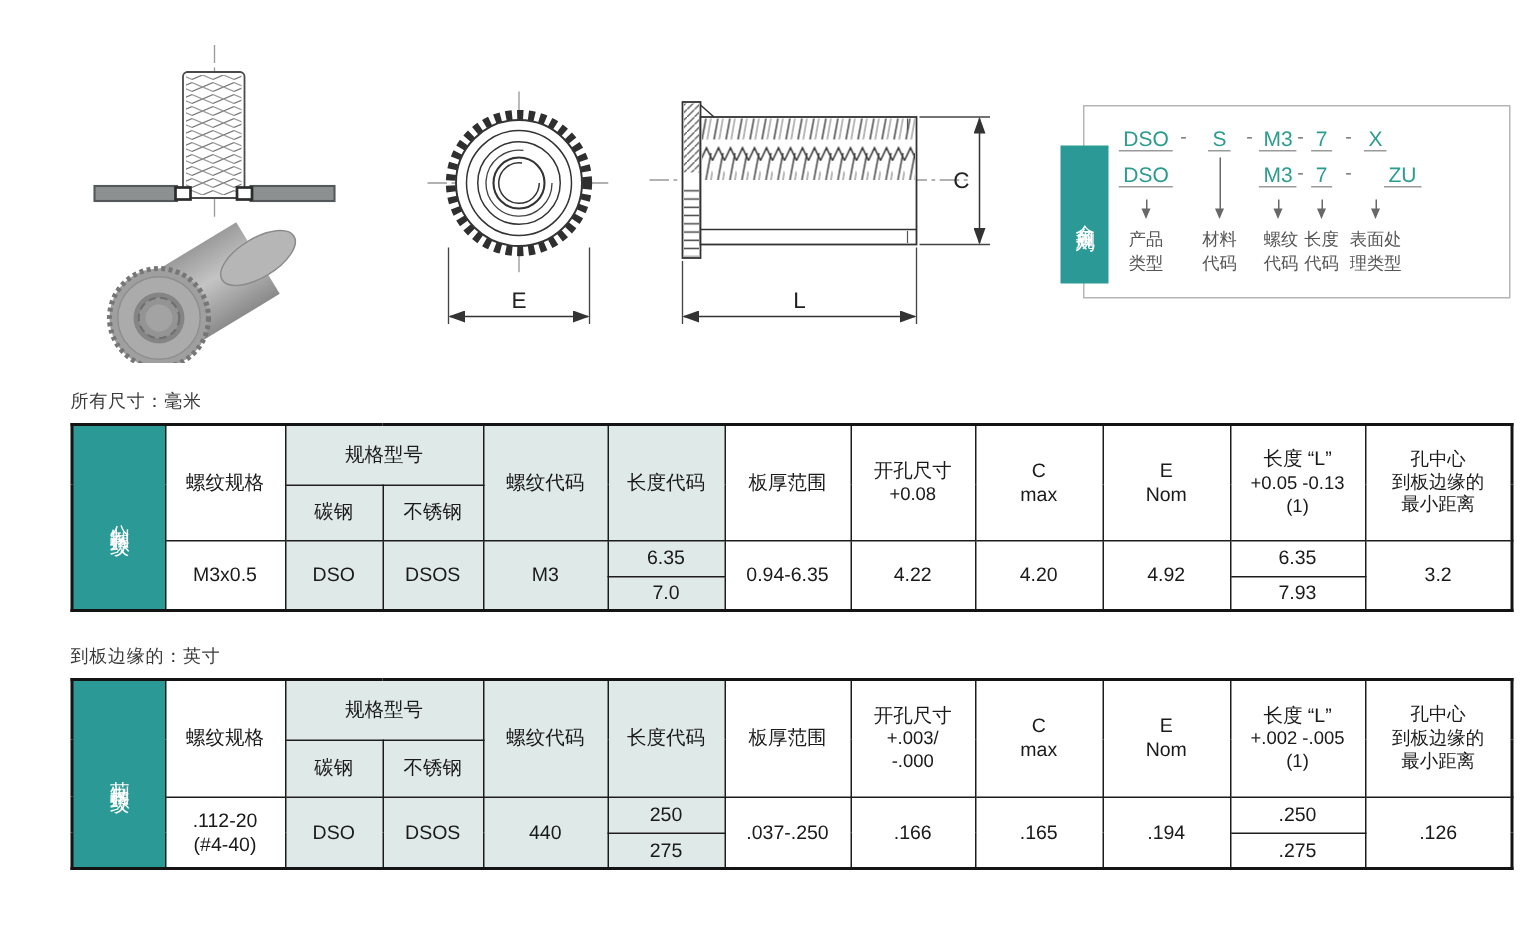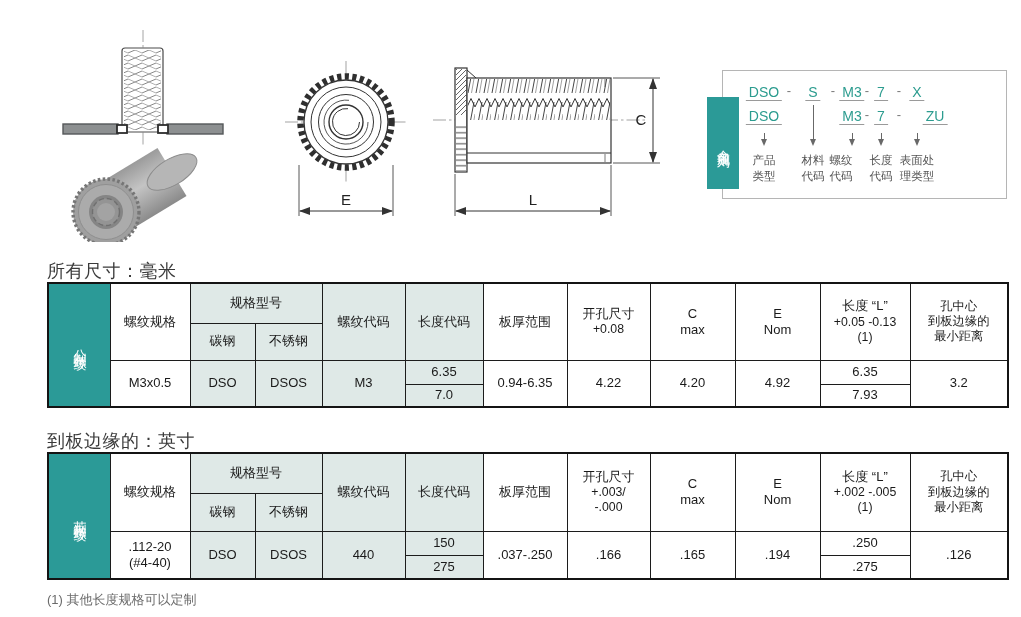--- a/index.html
+++ b/index.html
@@ -17,21 +17,21 @@
   .nb-dash{position:absolute;transform:translateX(-50%);color:#777;font-size:13px;line-height:1.15;}
   .row1{top:13px;} .row2{top:37px;}
   .arrow{position:absolute;width:0;border-left:1.2px solid #686868;}
   .arrow::after{content:"";position:absolute;left:-4.3px;bottom:-7px;width:0;height:0;
                 border:3.5px solid transparent;border-top:7px solid #686868;}
   .arr-short{top:62px;height:9px;} .arr-long{top:34px;height:37px;}
   .nb-label{position:absolute;top:82px;transform:translateX(-50%);font-size:11.5px;color:#555;
             text-align:right;line-height:1.35;white-space:nowrap;}
 
   
-  .units-label{position:absolute;left:47px;font-size:18px;color:#3a3a3a;letter-spacing:.5px;}
+  .units-label{position:absolute;left:47px;font-size:12px;color:#3a3a3a;letter-spacing:.5px;}
   .footnote{position:absolute;left:47px;top:591px;font-size:13px;color:#6b6b6b;}
 
   
   table.spec{position:absolute;left:47px;border-collapse:collapse;table-layout:fixed;
              width:960px;background:#fff;border:2px solid #141414;}
   table.spec td{border:1px solid #1c1c1c;text-align:center;vertical-align:middle;
                 padding:0 2px;font-size:13px;line-height:1.25;}
   td.side{background:#2b9a97;color:#fff;writing-mode:vertical-rl;text-orientation:upright;
           font-size:13.5px;letter-spacing:3px;}
   td.tint{background:#dfe9e7;}
@@ -170,21 +170,21 @@
     <span class="nb-code row2" style="left:212px">ZU</span>
 
     <span class="arrow arr-short" style="left:41px"></span>
     <span class="arrow arr-long" style="left:90px"></span>
     <span class="arrow arr-short" style="left:129px"></span>
     <span class="arrow arr-short" style="left:158px"></span>
     <span class="arrow arr-short" style="left:194px"></span>
 
     <span class="nb-label" style="left:41px"><span>产品</span><br><span>类型</span></span>
     <span class="nb-label" style="left:90px"><span>材料</span><br><span>代码</span></span>
-    <span class="nb-label" style="left:118px"><span>螺纹</span><br><span>代码</span></span>
+    <span class="nb-label" style="left:131px"><span>螺纹</span><br><span>代码</span></span>
     <span class="nb-label" style="left:158px"><span>长度</span><br><span>代码</span></span>
     <span class="nb-label" style="left:194px"><span>表面处</span><br><span>理类型</span></span>
   </div>
 
   <div class="units-label" style="top:259px">所有尺寸：毫米</div>
 
   <table class="spec t-metric">
     <colgroup>
       <col style="width:62px">
         <col style="width:80px">
@@ -308,30 +308,29 @@
       <td class="tint hsep">不锈钢</td>
     </tr>
     <tr style="height:24px">
       <td rowspan="2" class="small">
         <div>.112-20</div>
             <div>(#4-40)</div>
           </td>
       <td rowspan="2" class="tint">DSO</td>
       <td rowspan="2" class="tint">DSOS</td>
       <td rowspan="2" class="tint">440</td>
-      <td class="tint">150</td>
+      <td class="tint">250</td>
       <td rowspan="2">.037-.250</td>
       <td rowspan="2">.166</td>
       <td rowspan="2">.165</td>
       <td rowspan="2">.194</td>
       <td>.250</td>
       <td rowspan="2">.126</td>
     </tr>
     <tr style="height:24px">
       <td class="tint">275</td>
       <td>.275</td>
     </tr>
   </tbody>
     </table>
 
-  <div class="footnote">(1) 其他长度规格可以定制</div>
 
 </div>
 
 </body></html>

